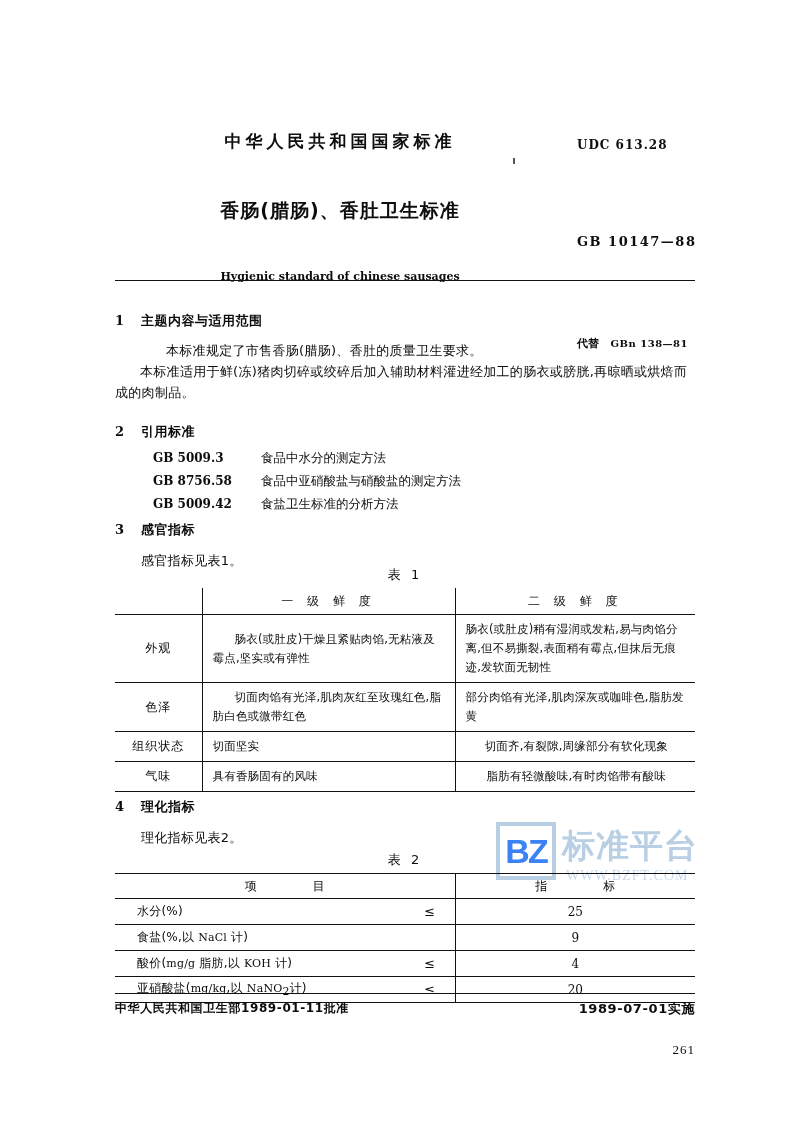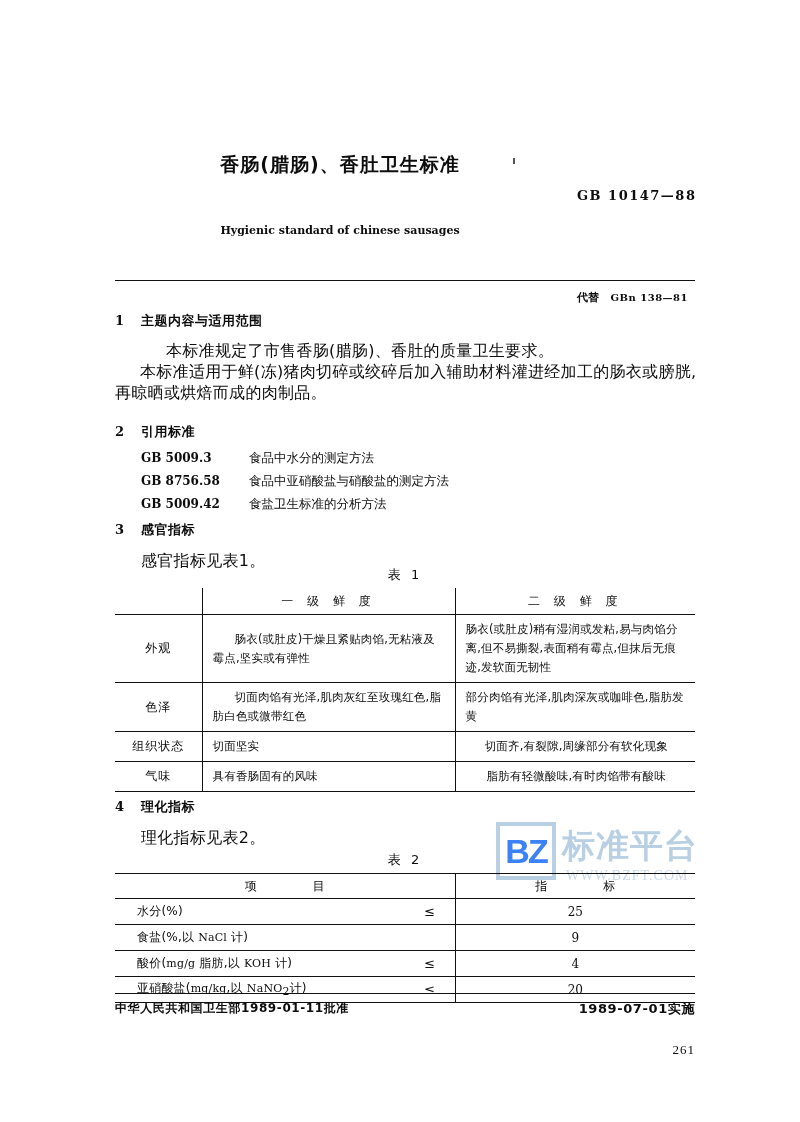--- a/index.html
+++ b/index.html
@@ -152,37 +152,38 @@
     letter-spacing: 0.5px;
     white-space: nowrap;
   }
   .sec-num {
     display: inline-block;
     width: 26px;
     font-family: "DejaVu Serif", "Liberation Serif", serif;
   }
   .para {
     position: absolute;
-    font-size: 16px;
+    font-size: 13px;
     line-height: 21px;
     letter-spacing: 0.3px;
   }
   .indent2 { text-indent: 25px; }
 
   .ref-item {
     position: absolute;
     font-size: 12.5px;
     white-space: nowrap;
   }
   .ref-code {
     display: inline-block;
     width: 108px;
     font-family: "DejaVu Serif", "Liberation Serif", serif;
     font-weight: bold;
     font-size: 12px;
+    margin-left: 12px;
   }
 
   .tbl-caption {
     position: absolute;
     width: 580px;
     left: 115px;
     text-align: center;
     font-size: 13px;
     letter-spacing: 3px;
   }
@@ -322,20 +323,24 @@
     <div class="wm-logo">
       <div class="wm-logo-txt">BZ</div>
     </div>
     <div class="wm-title">标准平台</div>
     <div class="wm-url">WWW.BZFT.COM</div>
   </div>
 
   <div class="content">
 
     <div class="doc-header">
+      <div class="hdr-row">
+        <div class="hdr-main-title">中华人民共和国国家标准</div>
+        <div class="hdr-right hdr-udc">UDC 613.28</div>
+      </div>
       <div class="hdr-row" style="height:52px;">
         <div class="hdr-std-title" style="top:22px;">香肠(腊肠)、香肚卫生标准</div>
         <div class="hdr-right hdr-gb">GB 10147—88</div>
       </div>
       <div class="hdr-row">
         <div class="hdr-en-title" style="top:42px;">Hygienic standard of chinese sausages</div>
         <div class="hdr-right hdr-rep">
           <span class="rep-label">代替</span>
           &nbsp;&nbsp;<span class="rep-val">GBn 138—81</span>
         </div>

